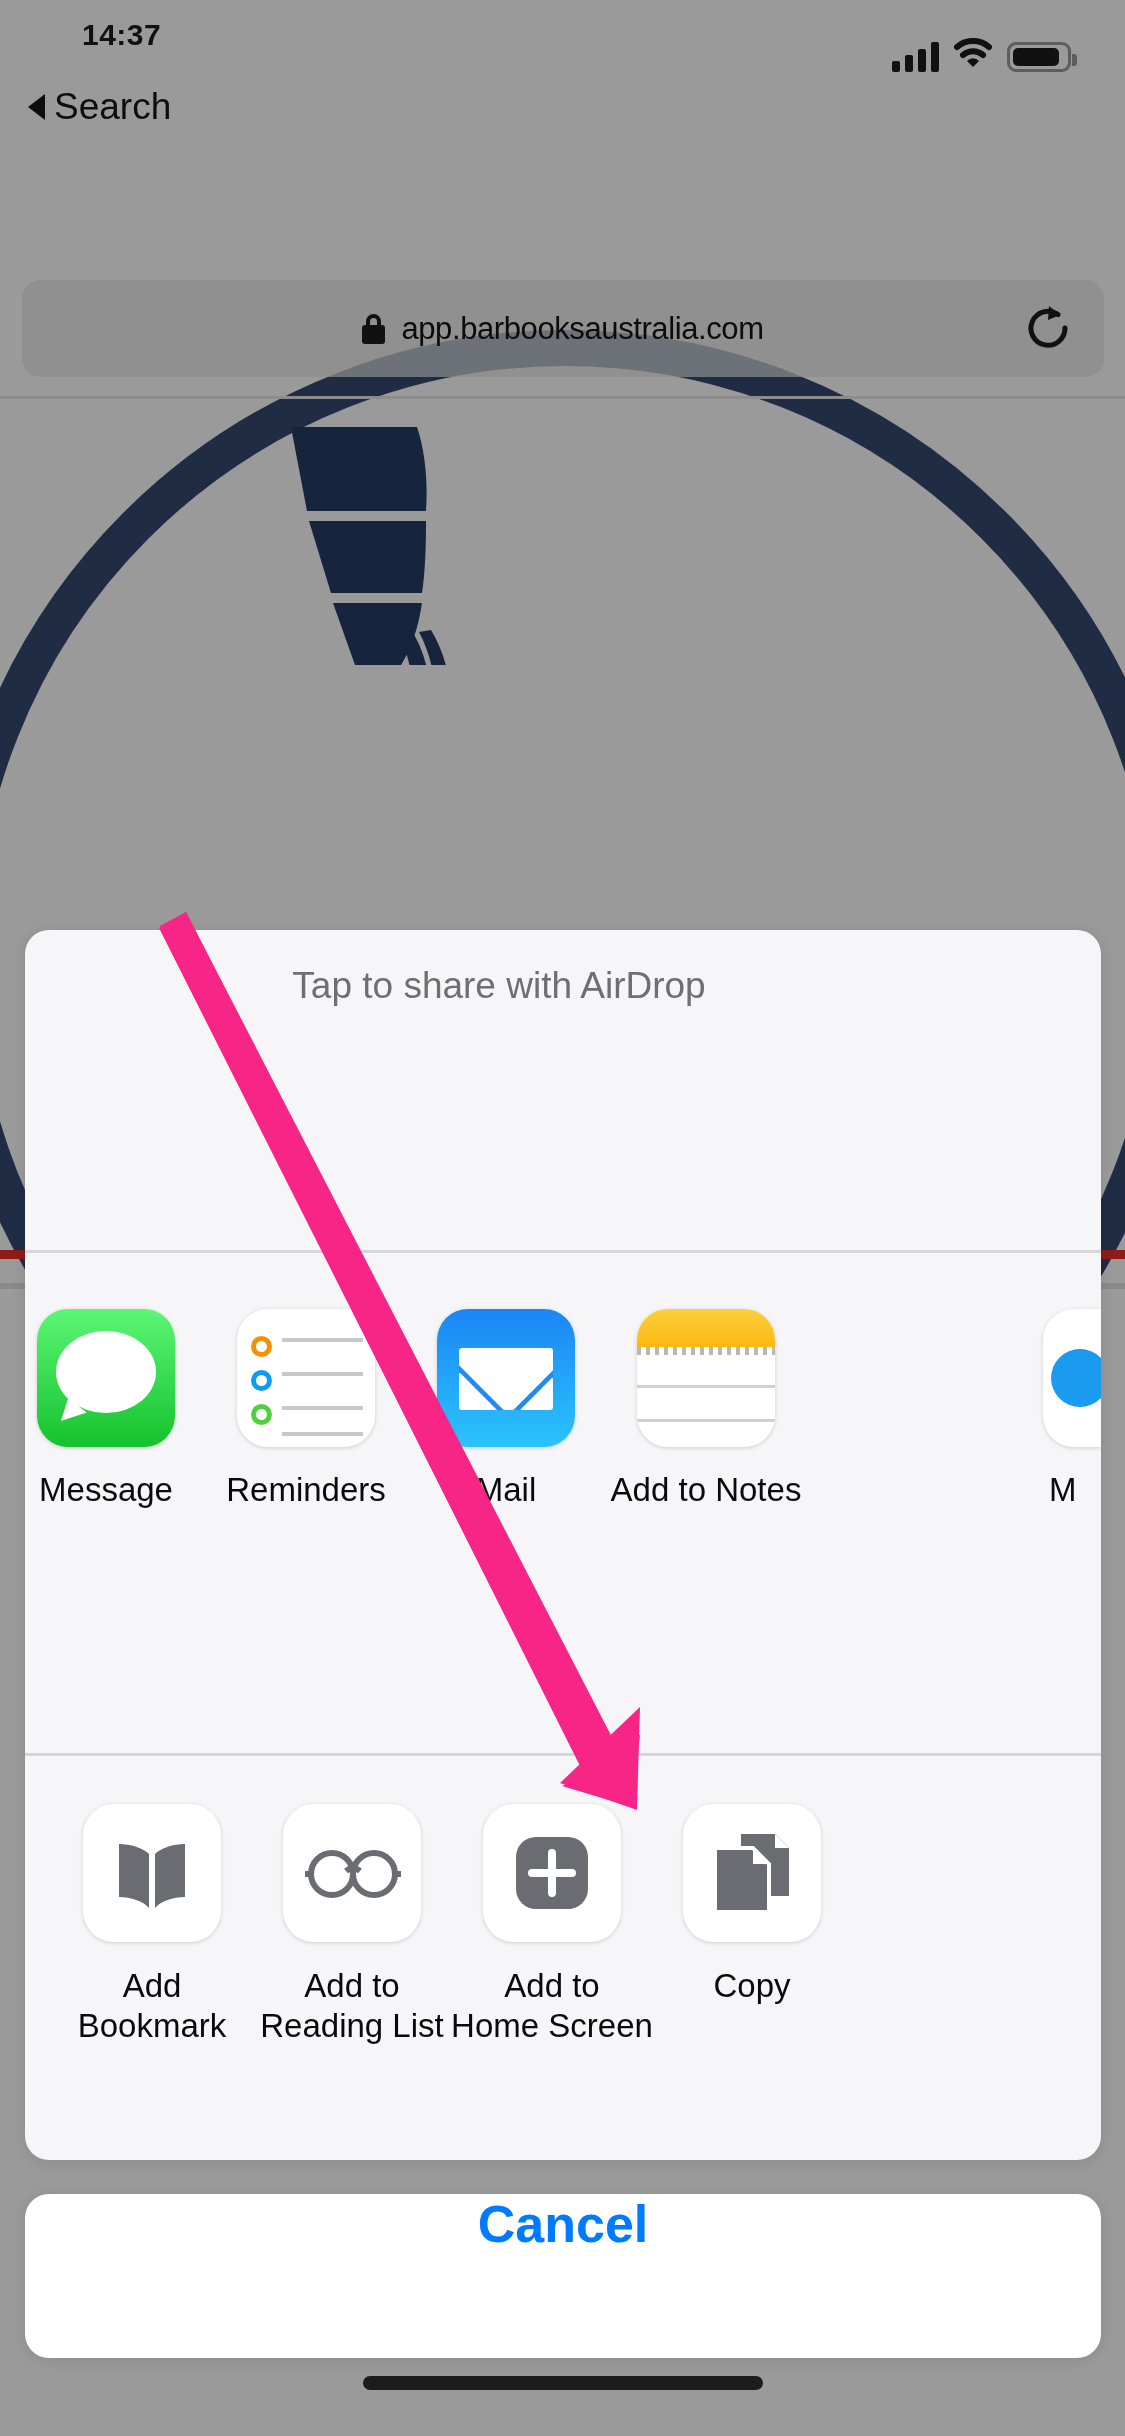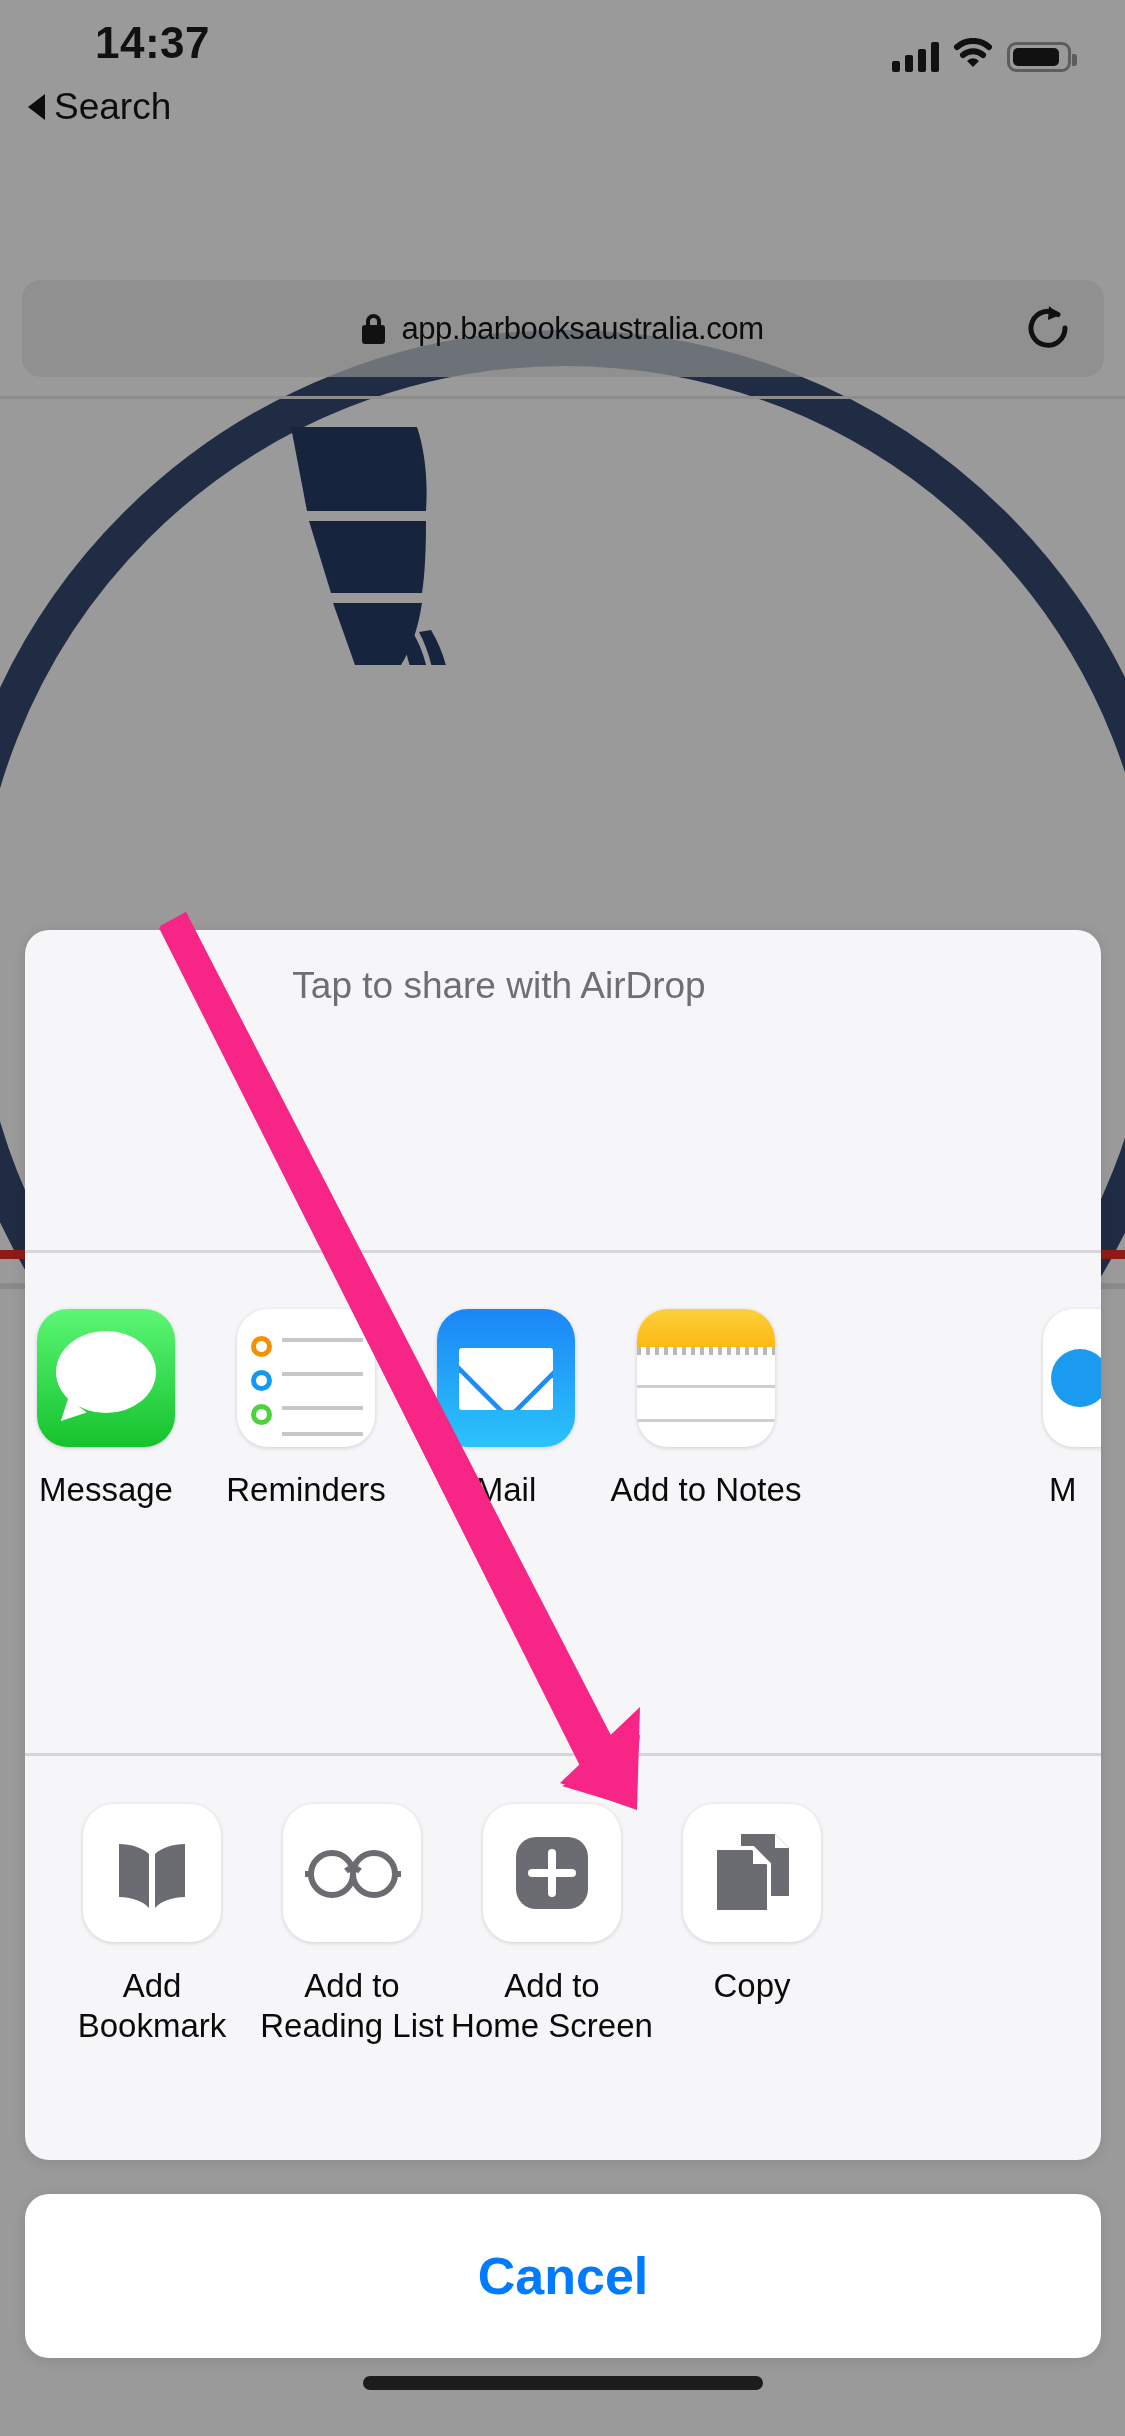--- a/index.html
+++ b/index.html
@@ -50,23 +50,22 @@
   .logo-wrap svg { display: block; }
 
   
   #status-bar {
     position: absolute; left: 0; top: 0;
     width: 1125px; height: 132px;
     z-index: 40;
   }
   #clock {
     position: absolute; left: 82px; top: 18px;
-    font-size: 44px; font-weight: 600; color: #111;
+    font-size: 30px; font-weight: 600; color: #111;
     letter-spacing: .5px;
-    margin-left: 13px;
   }
   #status-right {
     position: absolute; right: 54px; top: 38px;
     display: flex; align-items: flex-end; gap: 14px;
   }
   .bars { display: flex; align-items: flex-end; gap: 5px; height: 30px; }
   .bars i { display: block; width: 8px; background: #111; border-radius: 2px; }
   .bars i:nth-child(1) { height: 11px; }
   .bars i:nth-child(2) { height: 17px; }
   .bars i:nth-child(3) { height: 23px; }
@@ -304,21 +303,21 @@
     text-align: center; line-height: 1.22;
     width: 210px;
   }
   .gl { fill: none; stroke: #6b6b72; stroke-width: 6; }
 
   
   #cancel-btn {
     position: absolute; left: 0; top: 1264px;
     width: 1076px; height: 164px;
     background: #fff; border-radius: 24px;
-    display: flex; align-items: center; justify-content: center;
+    display: flex; justify-content: center;
     box-shadow: 0 2px 14px rgba(0,0,0,.10);
   }
   #cancel-label { font-size: 52px; font-weight: 600; }
 
   
   #annotation {
     position: absolute; left: 0; top: 0;
     width: 1125px; height: 2436px;
     z-index: 90;
     pointer-events: none;

